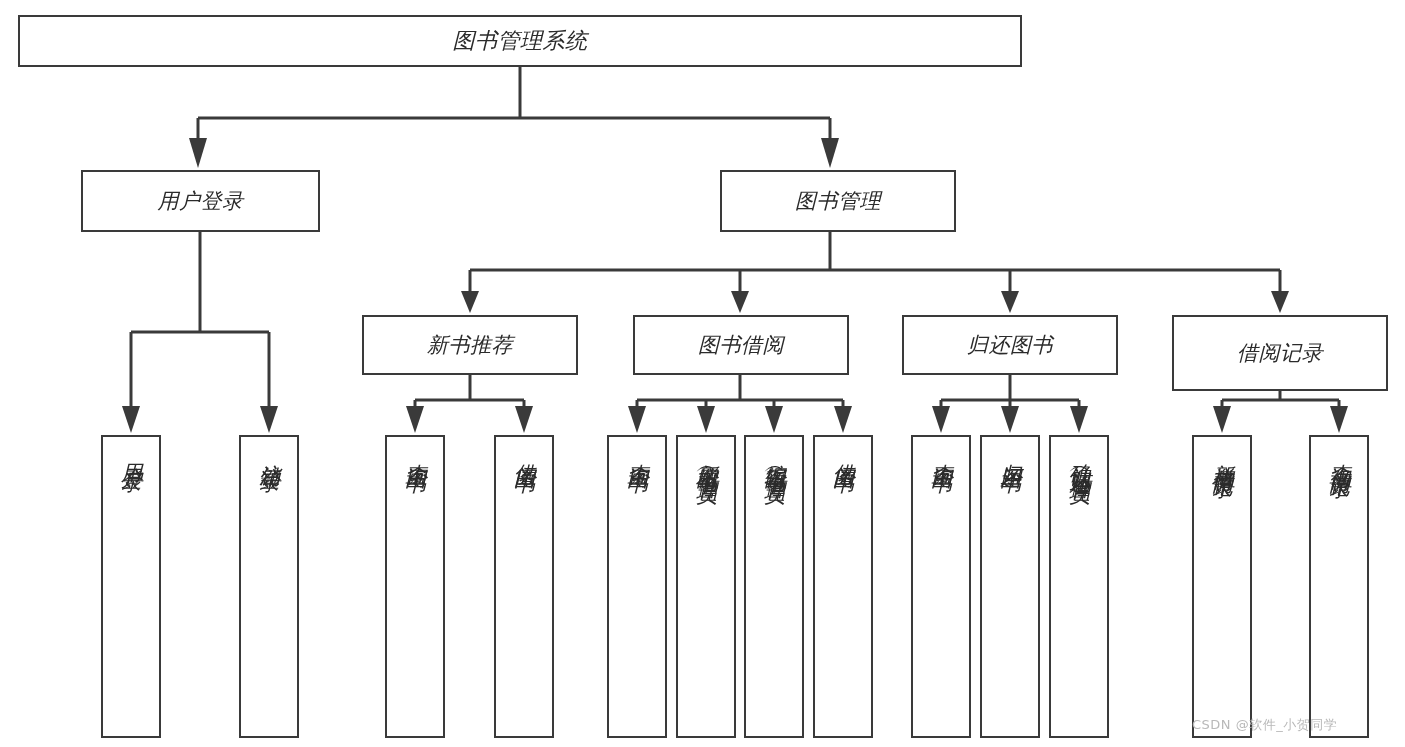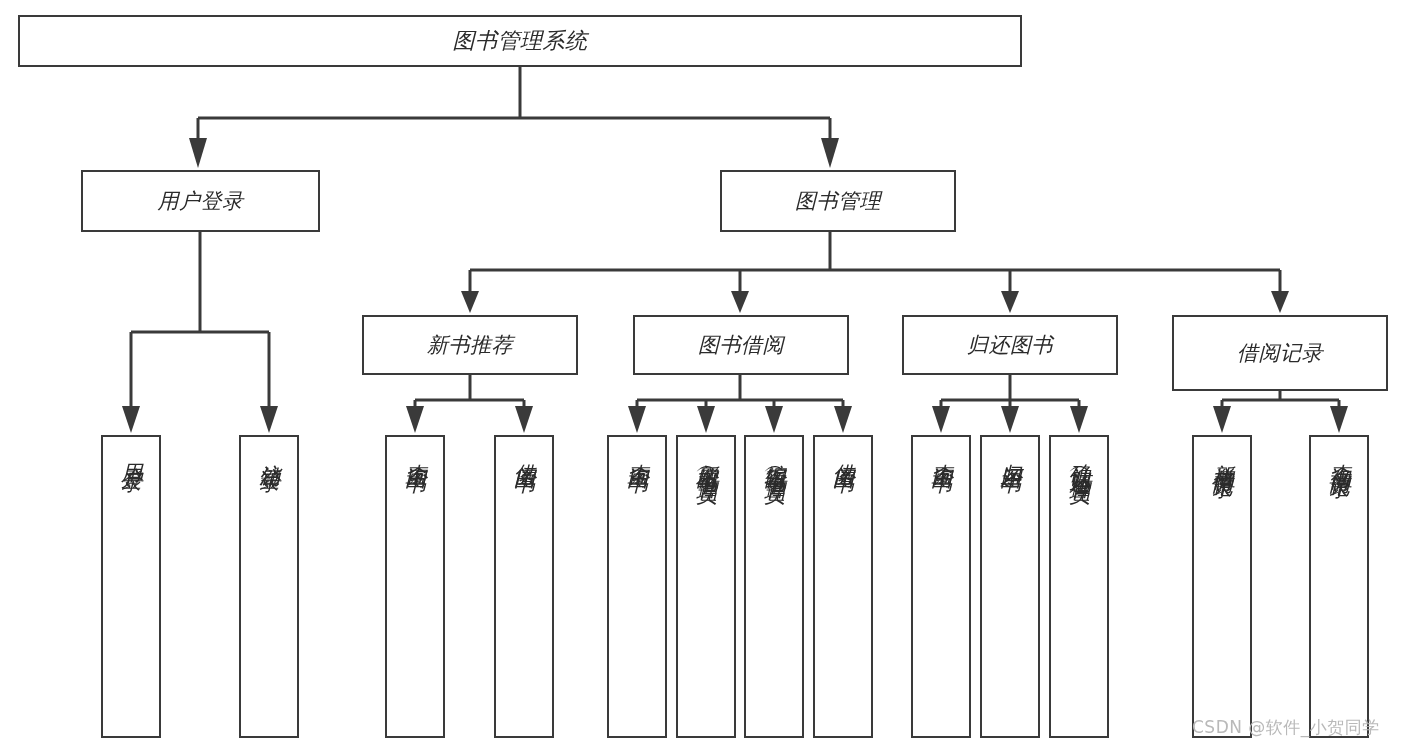--- a/index.html
+++ b/index.html
@@ -54,21 +54,21 @@
     writing-mode: vertical-rl;
     text-orientation: upright;
     font-size: 21px;
     letter-spacing: 3px;
     line-height: 1;
     white-space: nowrap;
   }
   .watermark {
     position: absolute;
     color: #b9b9b9;
-    font-size: 17px;
+    font-size: 13px;
     letter-spacing: 0.5px;
     z-index: 3;
     white-space: nowrap;
     pointer-events: none;
   }
 </style>
 </head>
 <body>
 
 <div id="diagram-root">

